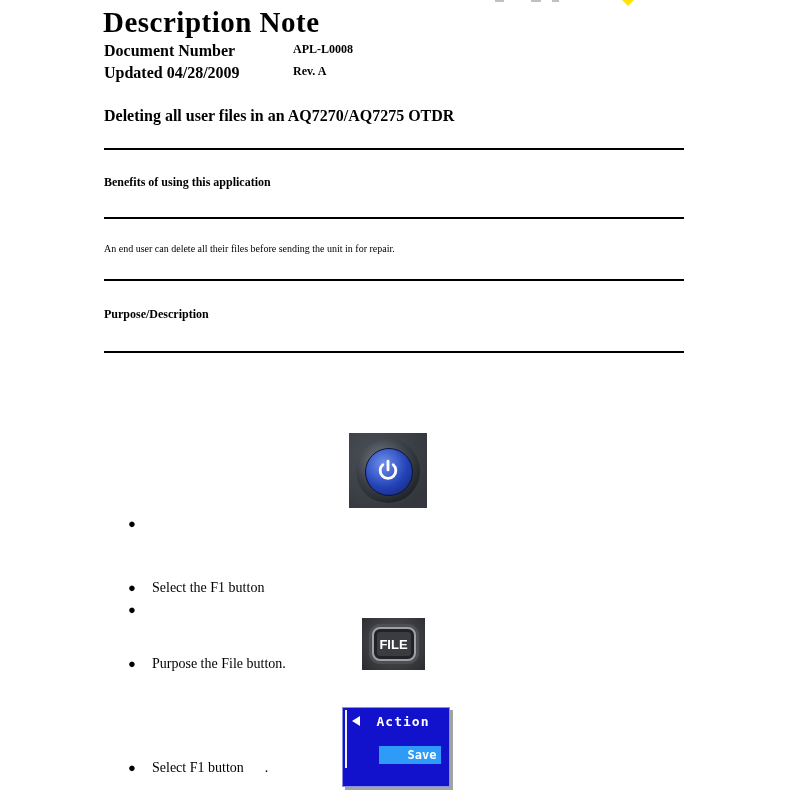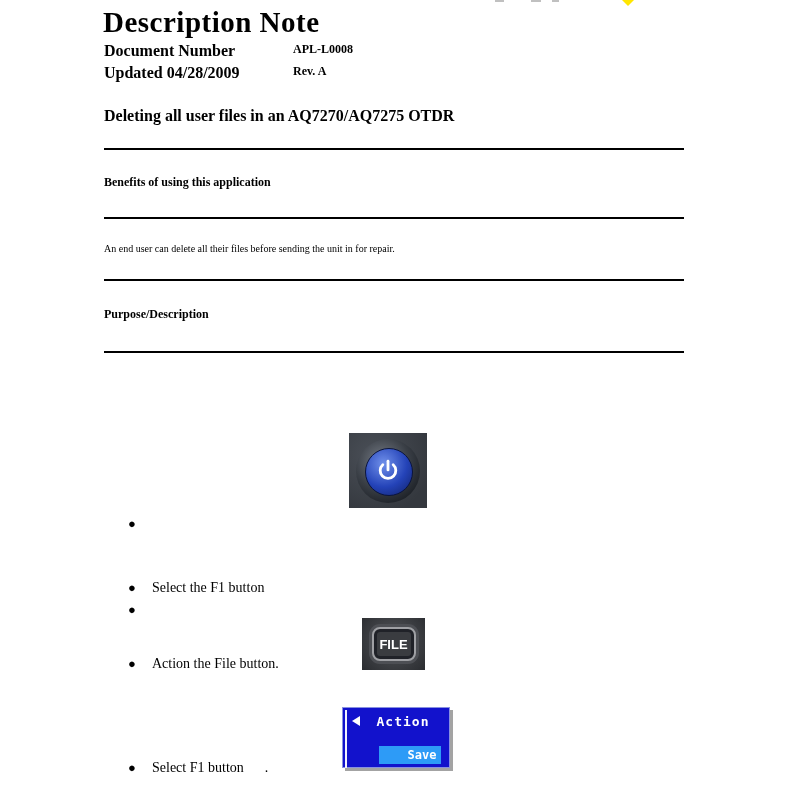--- a/index.html
+++ b/index.html
@@ -50,21 +50,21 @@
   .fig-file{left:362px;top:618px;width:63px;height:52px;
             background:radial-gradient(circle at 50% 45%, #54565a, #2c2e32 95%);
             display:flex;align-items:center;justify-content:center;}
   .file-key{width:44px;height:34px;box-sizing:border-box;border-radius:8px;
             border:2px solid #9fa0a4;background:#3a3c40;
             box-shadow:inset 0 0 0 3px #202228, 0 0 0 3px #4d4f54;
             display:flex;align-items:center;justify-content:center;}
   .file-label{color:#fff;font-family:"Liberation Sans", sans-serif;font-weight:bold;font-size:13px;}
 
   
-  .fig-action{left:342px;top:707px;width:108px;height:61px;background:#1212cc;
+  .fig-action{left:342px;top:707px;width:108px;height:80px;background:#1212cc;
               border:1px solid #8890e0;box-sizing:border-box;box-shadow:3px 3px 0 #a3a3a3;}
   .action-strip{left:2px;top:2px;width:2px;height:58px;background:#f2f2ff;}
   .action-arrow{left:9px;top:8px;width:0;height:0;
                 border-top:5px solid transparent;border-bottom:5px solid transparent;
                 border-right:8px solid #ffffff;}
   .action-title{left:0;top:6px;width:100%;padding-left:14px;box-sizing:border-box;
                 text-align:center;color:#fff;font-family:"DejaVu Sans Mono", monospace;
                 font-weight:bold;font-size:13px;letter-spacing:1px;}
   .action-save{left:36px;top:38px;width:38px;height:18px;background:#2d9bf7;
                display:flex;align-items:center;justify-content:center;padding-left:24px;}
@@ -110,21 +110,21 @@
     <div class="abs power-face"></div>
     <svg class="abs power-glyph" viewBox="0 0 24 24">
       <path d="M12 3v8" stroke="#ffffff" stroke-width="2.6" stroke-linecap="round" fill="none"></path>
       <path d="M7.2 6.2a7.2 7.2 0 1 0 9.6 0" stroke="#ffffff" stroke-width="2.6" stroke-linecap="round" fill="none"></path>
     </svg>
   </div>
 
   <div class="abs step s1"><span class="dot">●</span><span></span></div>
   <div class="abs step s2"><span class="dot">●</span><span>Select the F1 button</span></div>
   <div class="abs step s3"><span class="dot">●</span><span></span></div>
-  <div class="abs step s4"><span class="dot">●</span><span>Action the File button.</span></div>
+  <div class="abs step s4"><span class="dot">●</span><span>Purpose the File button.</span></div>
   <div class="abs step s5"><span class="dot">●</span><span>Select F1 button&nbsp;&nbsp;&nbsp;&nbsp;&nbsp;&nbsp;.</span></div>
 
 
   <div class="abs fig-file">
     <div class="file-key">
       <span class="file-label">FILE</span>
     </div>
   </div>
 
   <div class="abs fig-action">

